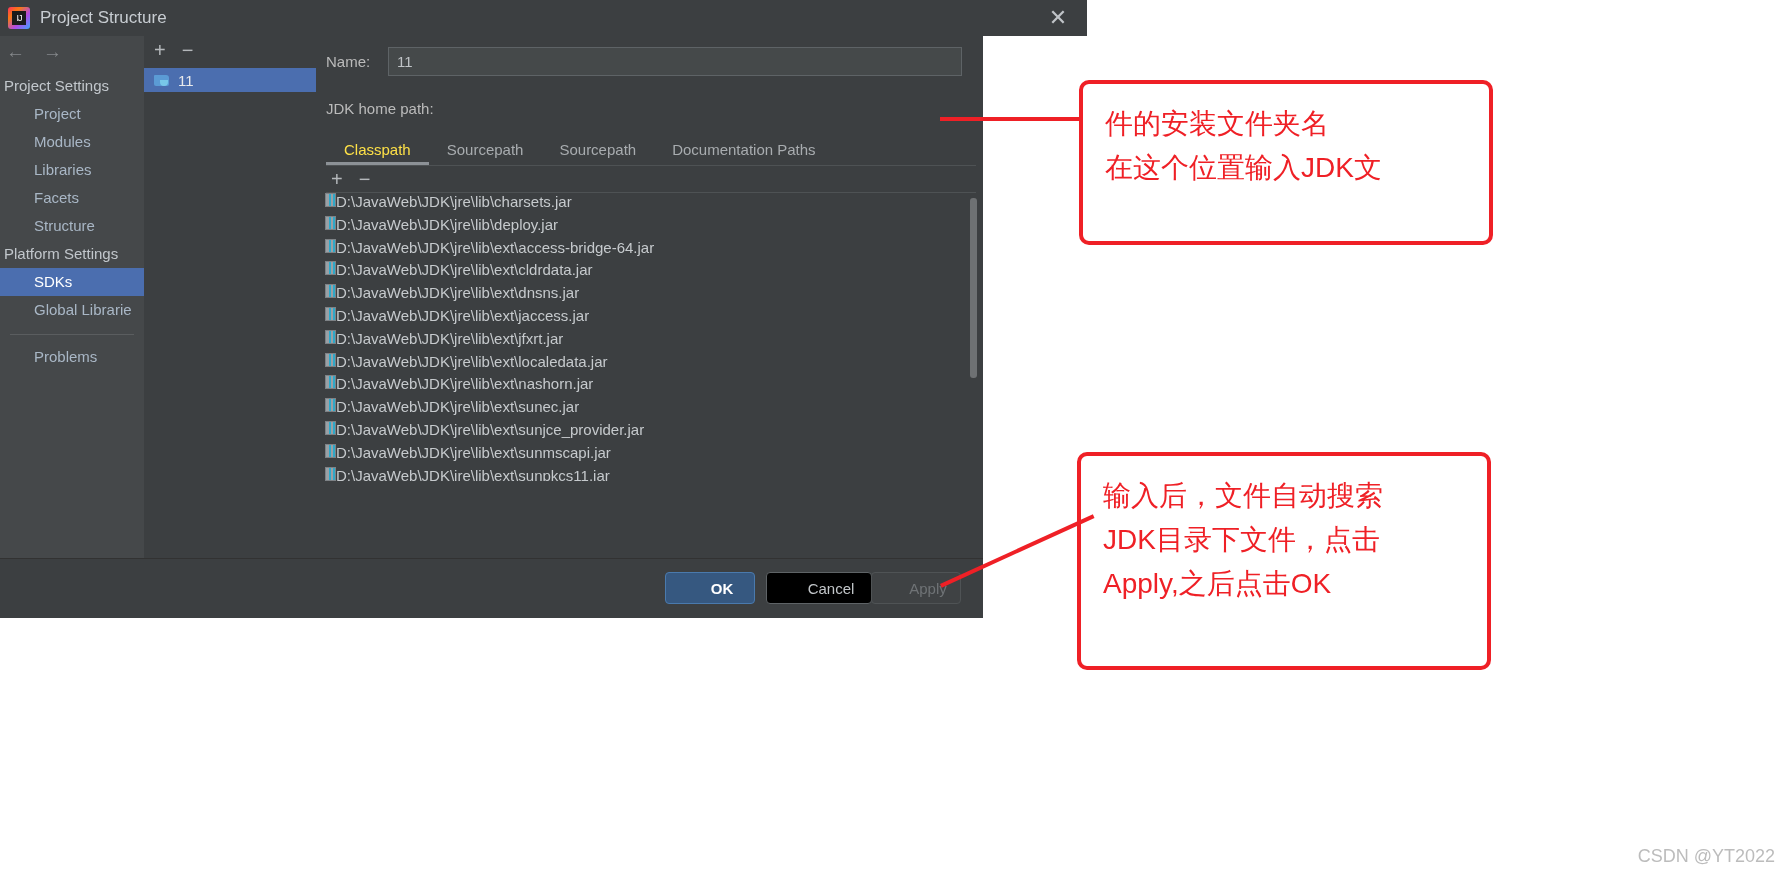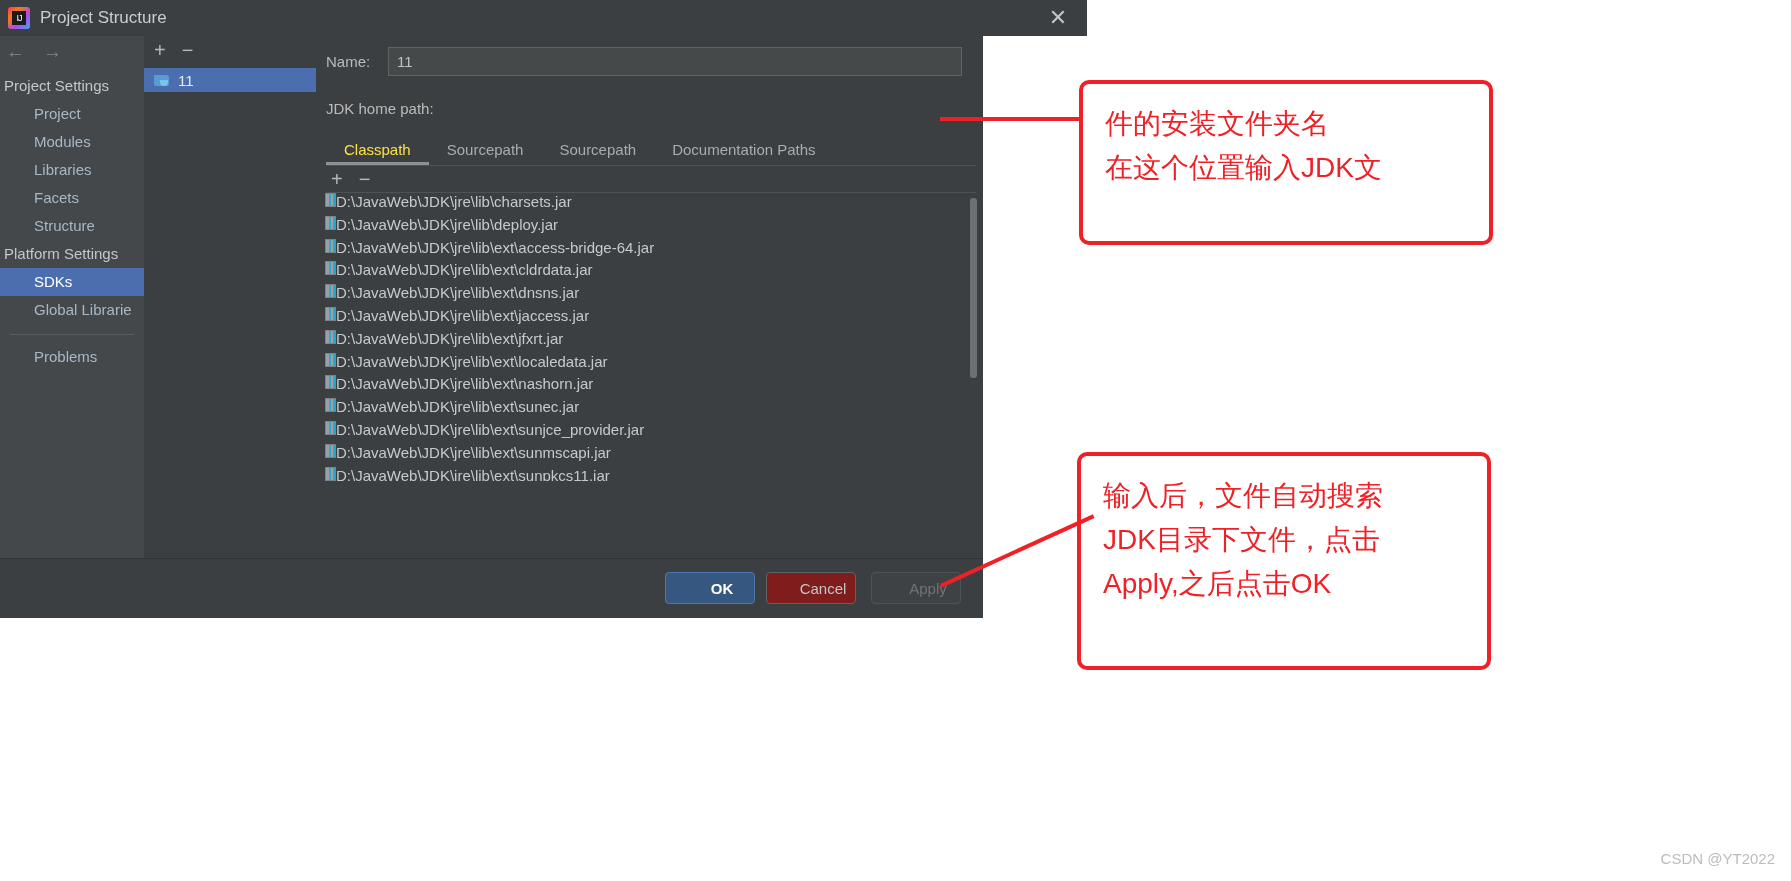--- a/index.html
+++ b/index.html
@@ -330,22 +330,22 @@
   .btn-ok {
     left: 665px; top: 13px;
     width: 90px;
     background: #365880;
     border: 1px solid #4a7aad;
     color: #ffffff;
     font-weight: bold;
   }
   .btn-cancel {
     left: 766px; top: 13px;
-    width: 90px;
-    background: #7f1d1d;
+    width: 106px;
+    background: #000000;
     border: 1px solid #5e6366;
     color: #c2c6c9;
   }
   .btn-apply {
     left: 871px; top: 13px;
     width: 90px;
     background: #3f4244;
     border: 1px solid #4f5355;
     color: #6f7376;
   }
@@ -377,21 +377,21 @@
   .line-2 {
     left: 940px; top: 584px;
     width: 168px; height: 4px;
     transform: rotate(-24.5deg);
   }
   .watermark {
     position: absolute;
     right: 16px;
     bottom: 14px;
     color: #bcbcbc;
-    font-size: 15px;
+    font-size: 18px;
     font-family: "Liberation Sans", sans-serif;
   }
 </style>
 </head>
 <body>
 
 <div id="page">
 
   <div class="dialog">
 

